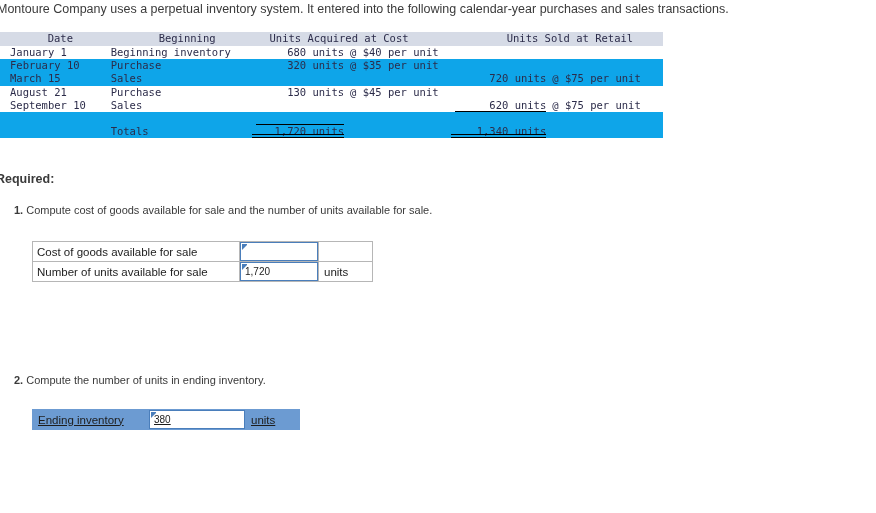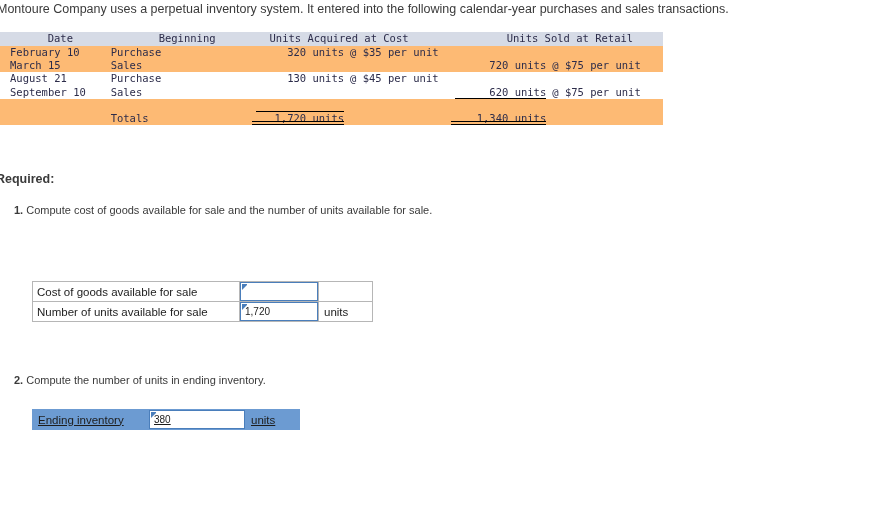--- a/index.html
+++ b/index.html
@@ -48,21 +48,21 @@
     font-weight: normal;
     vertical-align: middle;
     white-space: nowrap;
   }
   table.txn thead th {
     background: #d6dbe6;
     color: #2c2c4a;
     height: 14px;
   }
   table.txn tbody tr.alt td {
-    background: #fdba74;
+    background: #0ea5e9;
   }
   table.txn tbody tr.plain td {
     background: #ffffff;
   }
 
   .c-date      { width: 100px; padding-left: 10px !important; text-align: left; }
   .c-act       { width: 140px; text-align: left; }
   .c-aq-units  { width: 92px;  text-align: right; }
   .c-aq-price  { width: 100px; padding-left: 6px !important; text-align: left; }
   .c-sold-units{ width: 95px;  text-align: right; }
@@ -119,21 +119,20 @@
   #q2 { left: 14px; top: 374px; }
 
   
   .ans1 {
     position: absolute;
     left: 32px;
     top: 241px;
     border-collapse: collapse;
     font-size: 11.5px;
     color: #222;
-    margin-top: 40px;
   }
   .ans1 td {
     border: 1px solid #b6b6b6;
     height: 19px;
     padding: 0 4px;
     background: #ffffff;
     vertical-align: middle;
   }
   .ans1 td.lbl     { width: 198px; text-align: left; }
   .ans1 td.inputc  { width: 78px;  text-align: right; padding: 0; }
@@ -194,20 +193,28 @@
   <table class="txn">
     <thead>
       <tr>
         <th class="h-date">Date</th>
         <th class="h-act">Beginning</th>
         <th class="h-acq" colspan="2">Units Acquired at Cost</th>
         <th class="h-sold" colspan="2">Units Sold at Retail</th>
       </tr>
     </thead>
     <tbody>
+      <tr class="plain">
+        <td class="c-date">January 1</td>
+        <td class="c-act">Beginning inventory</td>
+        <td class="c-aq-units">680 units</td>
+        <td class="c-aq-price">@ $40 per unit</td>
+        <td class="c-sold-units"></td>
+        <td class="c-sold-price"></td>
+      </tr>
       <tr class="alt">
         <td class="c-date">February 10</td>
         <td class="c-act">Purchase</td>
         <td class="c-aq-units">320 units</td>
         <td class="c-aq-price">@ $35 per unit</td>
         <td class="c-sold-units"></td>
         <td class="c-sold-price"></td>
       </tr>
       <tr class="alt">
         <td class="c-date">March 15</td>

